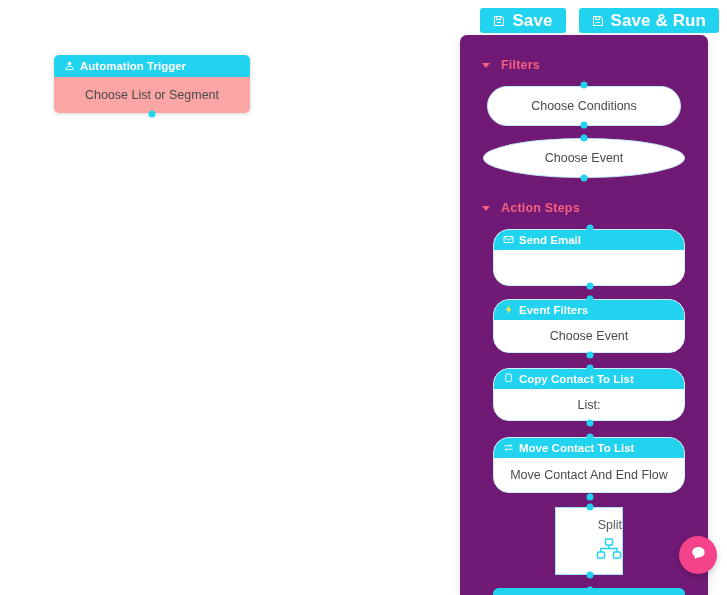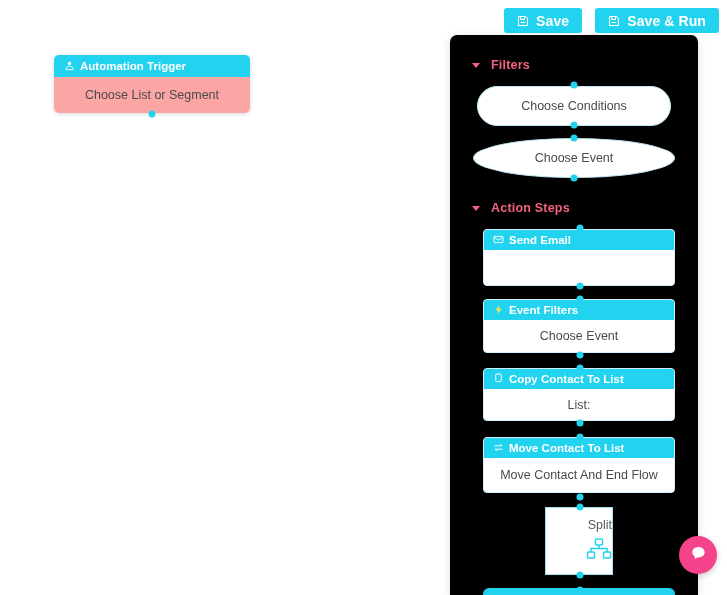--- a/index.html
+++ b/index.html
@@ -33,21 +33,21 @@
     align-items: center;
     justify-content: center;
     gap: 7px;
     height: 25px;
     padding: 0 13px;
     background: #22d3f0;
     color: #ffffff;
     border: none;
     border-radius: 3px;
     font-family: "Liberation Sans", sans-serif;
-    font-size: 14px;
+    font-size: 17px;
     font-weight: 700;
     letter-spacing: .1px;
     cursor: pointer;
     white-space: nowrap;
   }
   .tb-btn svg { display: block; }
 
   
   .trigger-card {
     position: absolute;
@@ -85,25 +85,25 @@
     height: 7px;
     border-radius: 50%;
     background: #22d3f0;
     transform: translate(-50%, -50%);
     z-index: 25;
   }
 
   
   .panel {
     position: absolute;
-    left: 450px;
+    left: 460px;
     top: 35px;
     width: 248px;
     height: 560px;
-    background: #000000;
+    background: #701a75;
     border-radius: 7px 7px 0 0;
     box-shadow: 0 2px 10px rgba(0,0,0,.13);
     overflow: hidden;
     z-index: 10;
   }
   .panel-inner {
     position: relative;
     width: 100%;
     height: 100%;
   }
@@ -154,21 +154,21 @@
     font-size: 12.5px;
     color: #4a4a4a;
   }
 
   
   .step {
     position: absolute;
     left: 33px;
     width: 192px;
     border: 1.4px solid #cfeefb;
-    border-radius: 4px;
+    border-radius: 16px;
     background: #ffffff;
     overflow: hidden;
   }
   .step-head {
     height: 20px;
     background: #22d3f0;
     color: #ffffff;
     display: flex;
     align-items: center;
     gap: 5px;

